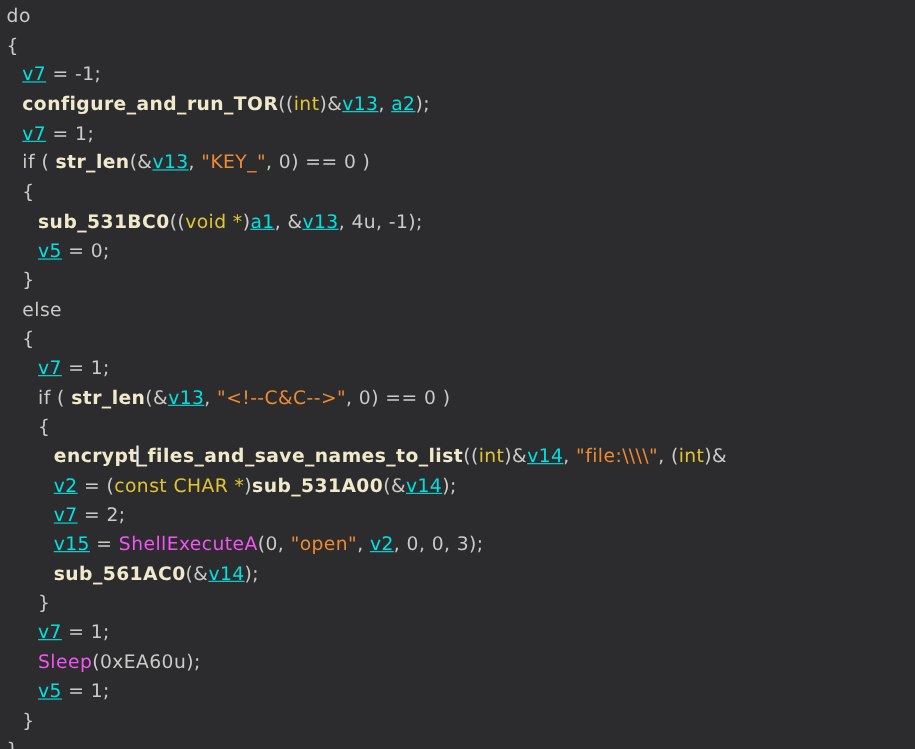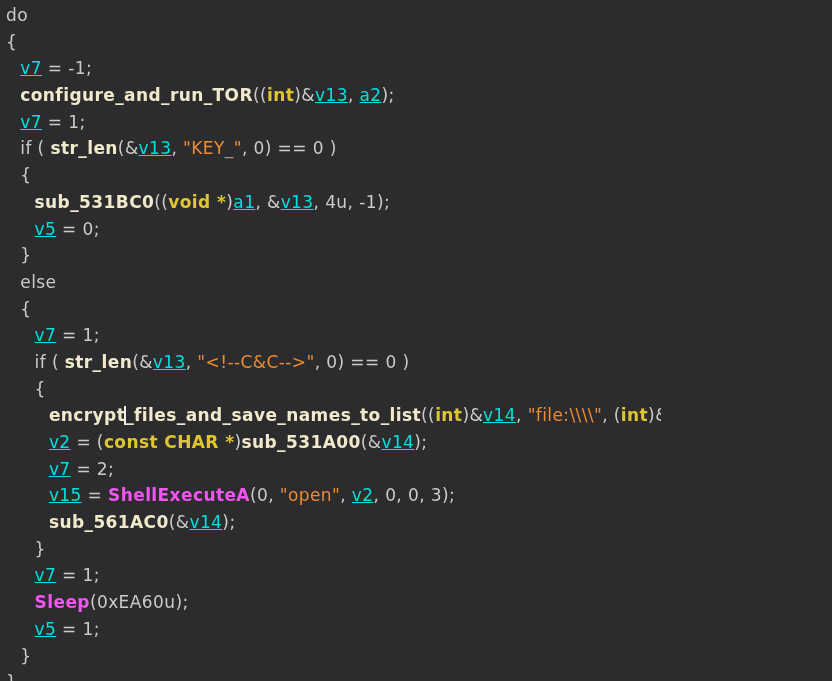--- a/index.html
+++ b/index.html
@@ -30,23 +30,23 @@
     white-space: pre;
   }
   .line {
     height: 26.7px;
     white-space: pre;
   }
   .tok-pl  { color: var(--plain,  #cbcbc7); }
   .tok-kw  { color: var(--plain,  #cbcbc7); }
   .tok-fn  { color: var(--func,   #f1e9cb); font-weight: bold; }
   .tok-var { color: var(--variable, #00e0e0); text-decoration: underline; }
-  .tok-ty  { color: var(--type,   #e0c532); font-weight: bold; }
+  .tok-ty  { color: var(--type,   #e0c532); }
   .tok-str { color: var(--string, #ee8b31); }
-  .tok-imp { color: var(--import, #f355f3); font-weight: bold; }
+  .tok-imp { color: var(--import, #f355f3); }
   .tok-dat { color: var(--data,   #ffc085); }
   .caret {
     display: inline-block;
     width: 2px;
     height: 19px;
     margin: 0 -1px;
     vertical-align: -4px;
     background: var(--caret, #ededed);
   }
 </style>

